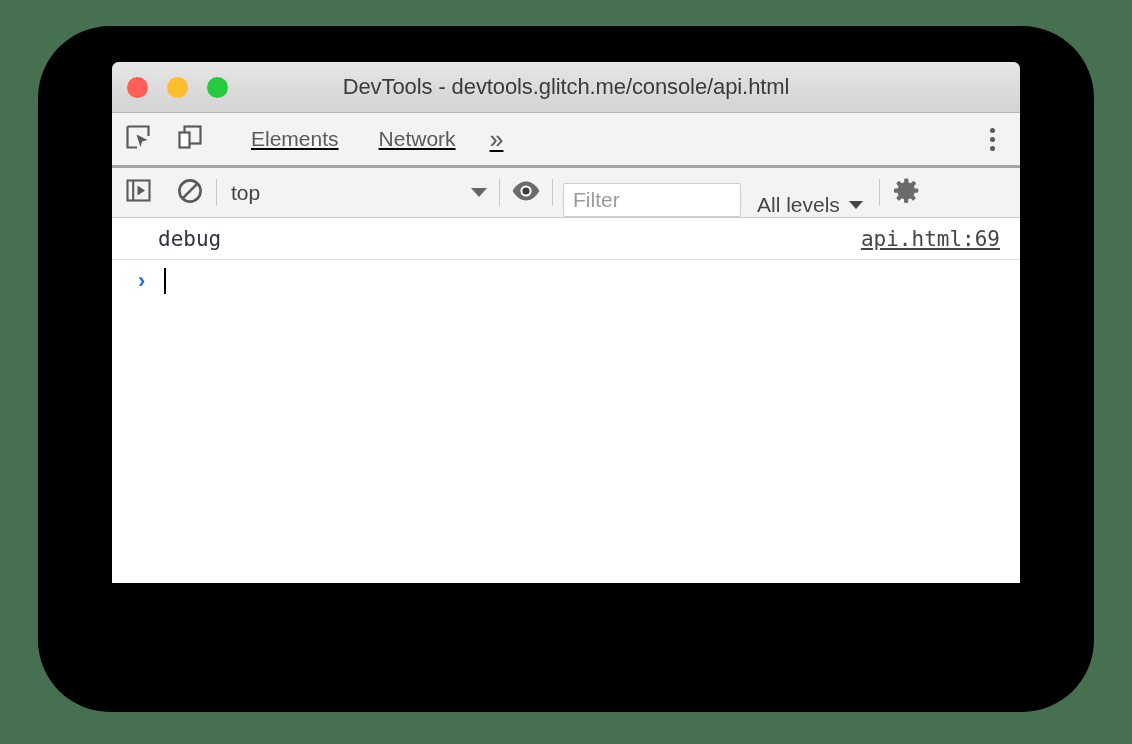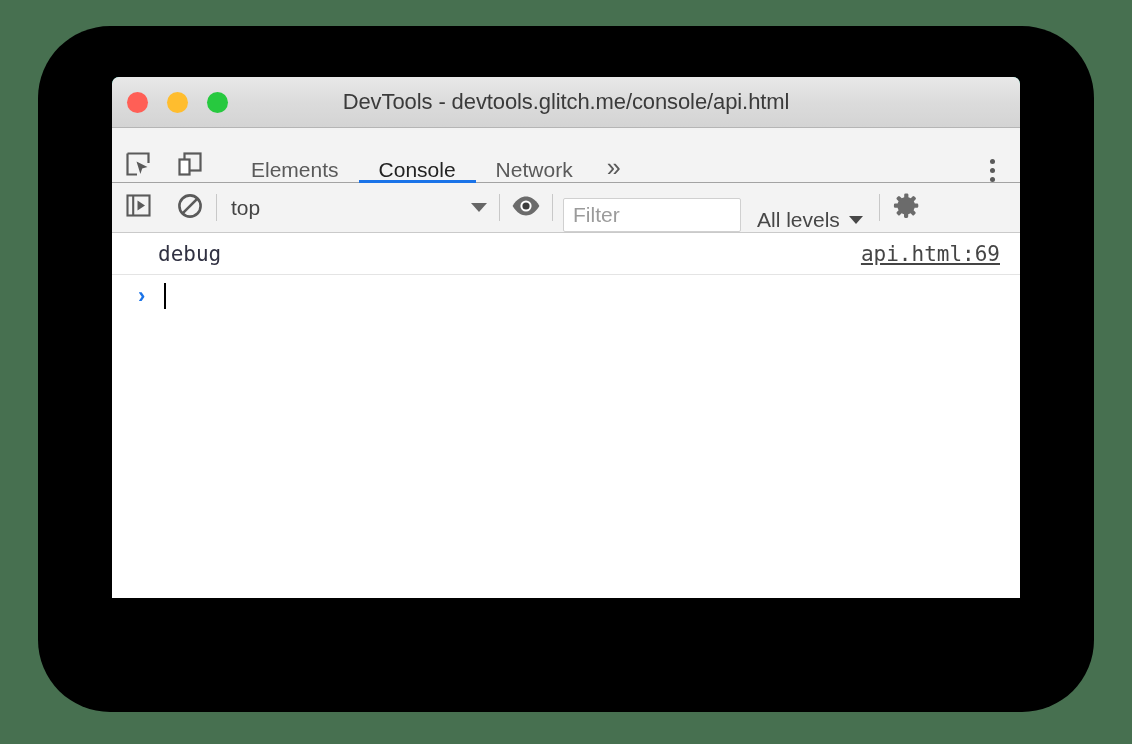--- a/index.html
+++ b/index.html
@@ -28,21 +28,20 @@
     position: absolute;
     left: 112px;
     top: 62px;
     width: 908px;
     height: 521px;
     background: #5eead4;
     border-radius: 7px 7px 0 0;
     overflow: hidden;
     display: flex;
     flex-direction: column;
-    margin-top: 15px;
   }
 
   
   #titlebar {
     position: relative;
     height: 51px;
     flex: 0 0 51px;
     background: linear-gradient(to bottom, #e8e8e8 0%, #dcdcdc 48%, #d4d4d4 100%);
     border-bottom: 1px solid #b5b5b5;
     display: flex;
@@ -67,24 +66,25 @@
     color: #3b3b3b;
     letter-spacing: -0.1px;
     pointer-events: none;
   }
 
   
   #tabstrip {
     height: 55px;
     flex: 0 0 55px;
     background: #f3f3f3;
-    border-bottom: 1px solid #a3a3a3;
-    display: flex;
-    align-items: flex-end;
+    border-bottom: 3px solid #a3a3a3;
+    display: flex;
+    align-items: center;
     position: relative;
+    text-decoration: underline;
   }
   .tb-icon-btn {
     width: 52px;
     display: flex;
     align-items: center;
     justify-content: center;
     cursor: default;
   }
   #tabstrip .vsep {
     width: 1px;
@@ -291,23 +291,20 @@
           <rect x="3.5" y="9.5" width="10" height="15" fill="#ffffff" stroke="#5a5a5a" stroke-width="2.2"></rect>
         </svg>
       </span>
     </div>
 
     <div class="vsep"></div>
 
     <div class="tab">
       <span>Elements</span>
     </div>
-    <div class="tab active">
-      <span>Console</span>
-    </div>
     <div class="tab">
       <span>Network</span>
     </div>
     <div class="tab more">
       <span>»</span>
     </div>
 
     <div class="spacer"></div>
     <div class="vsep"></div>
 

